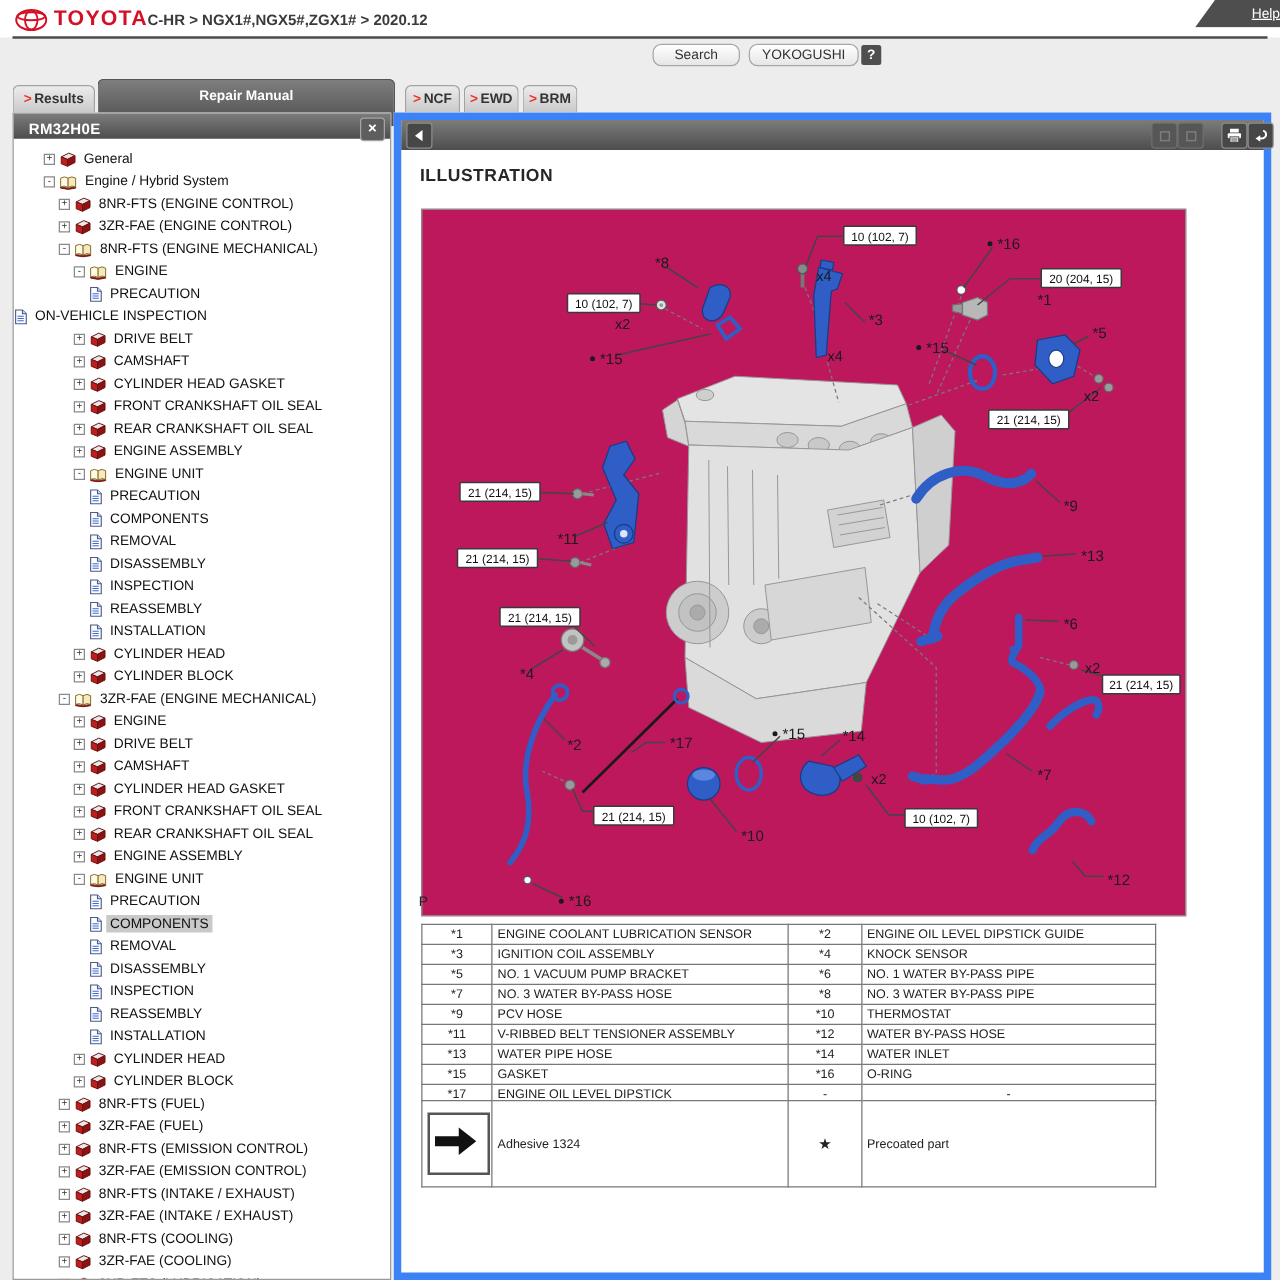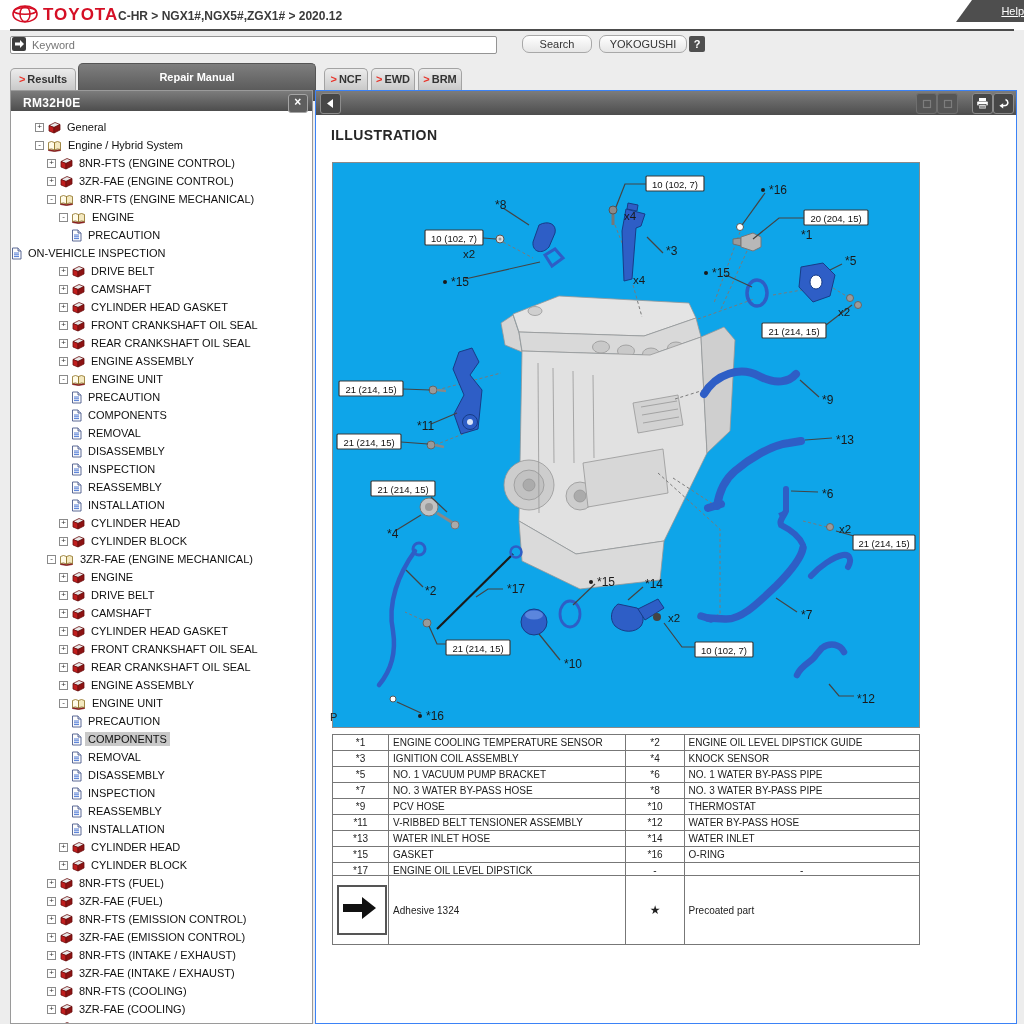--- a/index.html
+++ b/index.html
@@ -1,20 +1,20 @@
 <!DOCTYPE html>
 <html><head>
 <meta charset="utf-8">
 <style>
   html,body{margin:0;padding:0;background:#dcdcdc;}
   #app{position:relative;width:1024px;height:1024px;background:#ededed;overflow:hidden;
        font-family:"Liberation Sans",sans-serif;-webkit-font-smoothing:antialiased;}
   
   .header{position:absolute;top:0;left:0;width:1024px;height:30px;background:#fff;}
-  .logo{position:absolute;left:12px;top:5px;display:flex;align-items:flex-start;gap:5px;}
+  .logo{position:absolute;left:12px;top:5px;display:flex;align-items:flex-end;gap:5px;}
   .logo-text{color:#d50f25;font-weight:bold;font-size:17px;letter-spacing:1px;}
   .breadcrumb{position:absolute;left:118px;top:9px;font-size:12px;color:#3a3a3a;font-weight:bold;}
   .help-tab{position:absolute;right:0;top:0;width:68px;height:22px;background:#4e4e4e;
             clip-path:polygon(16px 0,100% 0,100% 100%,0 100%);color:#fff;font-size:11px;
             text-align:right;line-height:22px;}
   .help-tab span{text-decoration:underline;}
   .header-line{position:absolute;top:29px;left:10px;width:1004px;height:2px;background:#4c4c4c;}
   
   .kw-wrap{position:absolute;left:10px;top:35px;width:487px;height:18px;}
   .kw-input{width:487px;height:18px;box-sizing:border-box;border:1px solid #949494;border-radius:2px;
@@ -44,30 +44,30 @@
            text-align:center;cursor:pointer;}
   .tree{position:absolute;top:25px;bottom:0;left:0;right:0;overflow:hidden;padding-top:2px;}
   .tree-row{height:18px;display:flex;align-items:center;font-size:11px;color:#111;white-space:nowrap;}
   .exp{width:9px;height:9px;box-sizing:border-box;border:1px solid #8a8a8a;background:#fff;font-size:8px;
        line-height:6px;text-align:center;margin-right:3px;flex:none;color:#333;}
   .ticon{margin-right:3px;flex:none;display:inline-flex;align-items:center;}
   .tlabel{padding:1px 3px;}
   .tlabel.sel{background:#c9c9c9;}
   
   .main{position:absolute;left:315px;top:90px;width:702px;height:934px;background:#fff;
-        border:1px solid #3b82f6;box-sizing:border-box;}
+        border:6px solid #3b82f6;box-sizing:border-box;}
   .main-toolbar{position:absolute;top:0;left:0;right:0;height:24px;
         background:linear-gradient(#7c7c7c,#4d4d4d);}
   .tb-btn{position:absolute;top:2px;width:19px;height:19px;background:#474747;border:1px solid #8c8c8c;
         border-radius:3px;display:flex;align-items:center;justify-content:center;cursor:pointer;}
   .tb-btn.disabled{background:#565656;border-color:#6f6f6f;cursor:default;}
   .content-title{position:absolute;left:15px;top:36px;font-size:14px;font-weight:bold;color:#262626;
         letter-spacing:.4px;}
   .diagram-frame{position:absolute;left:16px;top:71px;width:586px;height:564px;border:1px solid #8a8a8a;
-        background:#0ea5e9;box-sizing:content-box;}
+        background:#be185d;box-sizing:content-box;padding-left:24px;}
   .page-marker{position:absolute;left:14px;top:620px;font-size:11px;color:#222;}
   table.parts{position:absolute;left:16px;top:643px;border-collapse:collapse;table-layout:fixed;
         width:588px;font-size:10px;color:#222;background:#fff;}
   table.parts td{border:1px solid #777;padding:1px 4px;height:13px;overflow:hidden;white-space:nowrap;}
   td.num{text-align:center;}
   table.legend{position:absolute;left:16px;top:784px;border-collapse:collapse;table-layout:fixed;
         width:588px;font-size:10px;color:#222;background:#fff;}
   table.legend td{border:1px solid #777;padding:2px 4px;height:64px;}
   .legend-box{width:46px;height:46px;border:2px solid #555;margin:auto;position:relative;background:#fff;}
   .torque-frame{width:26px;height:15px;border:2px solid #111;position:absolute;top:13px;left:8px;}
@@ -89,28 +89,20 @@
         <ellipse cx="13" cy="9" rx="5" ry="7.6" fill="none" stroke="#d50f25" stroke-width="1.5"></ellipse>
         <ellipse cx="13" cy="6" rx="11" ry="3.2" fill="none" stroke="#d50f25" stroke-width="1.5"></ellipse>
       </svg>
       <span class="logo-text">TOYOTA</span>
     </div>
     <div class="breadcrumb">C-HR &gt; NGX1#,NGX5#,ZGX1# &gt; 2020.12</div>
     <div class="help-tab"><span>Help</span></div>
     <div class="header-line"></div>
   </div>
 
-  <div class="kw-wrap">
-    <input class="kw-input" value="" placeholder="Keyword" style="">
-    <div class="kw-icon">
-      <svg width="14" height="14" viewBox="0 0 14 14">
-          <path d="M3 5.5 L8 5.5 L8 3 L12 7 L8 11 L8 8.5 L3 8.5 Z" fill="#fff"></path>
-        </svg>
-    </div>
-  </div>
   <div class="pill-btn btn-search">Search</div>
   <div class="pill-btn btn-yoko">YOKOGUSHI</div>
   <div class="btn-q">?</div>
 
   <div id="tabs">
       <div class="tab" style="left: 10px; width: 66px;"><span class="chev">&gt;</span><span>Results</span></div>
       <div class="tab active" style="left: 78px; width: 238px;"><span>Repair Manual</span></div>
       <div class="tab" style="left: 324px; width: 44px;"><span class="chev">&gt;</span><span>NCF</span></div>
       <div class="tab" style="left: 371px; width: 44px;"><span class="chev">&gt;</span><span>EWD</span></div>
       <div class="tab" style="left: 418px; width: 44px;"><span class="chev">&gt;</span><span>BRM</span></div>
@@ -901,21 +893,21 @@
     <table class="parts">
       <colgroup>
           <col style="width:56px">
           <col style="width:237px">
           <col style="width:58px">
           <col style="width:235px">
         </colgroup>
       <tbody id="parts-body">
           <tr>
             <td class="num">*1</td>
-            <td class="">ENGINE COOLING TEMPERATURE SENSOR</td>
+            <td class="">ENGINE COOLANT LUBRICATION SENSOR</td>
             <td class="num">*2</td>
             <td class="">ENGINE OIL LEVEL DIPSTICK GUIDE</td>
           </tr>
           <tr>
             <td class="num">*3</td>
             <td class="">IGNITION COIL ASSEMBLY</td>
             <td class="num">*4</td>
             <td class="">KNOCK SENSOR</td>
           </tr>
           <tr>
@@ -937,21 +929,21 @@
             <td class="">THERMOSTAT</td>
           </tr>
           <tr>
             <td class="num">*11</td>
             <td class="">V-RIBBED BELT TENSIONER ASSEMBLY</td>
             <td class="num">*12</td>
             <td class="">WATER BY-PASS HOSE</td>
           </tr>
           <tr>
             <td class="num">*13</td>
-            <td class="">WATER INLET HOSE</td>
+            <td class="">WATER PIPE HOSE</td>
             <td class="num">*14</td>
             <td class="">WATER INLET</td>
           </tr>
           <tr>
             <td class="num">*15</td>
             <td class="">GASKET</td>
             <td class="num">*16</td>
             <td class="">O-RING</td>
           </tr>
           <tr>

